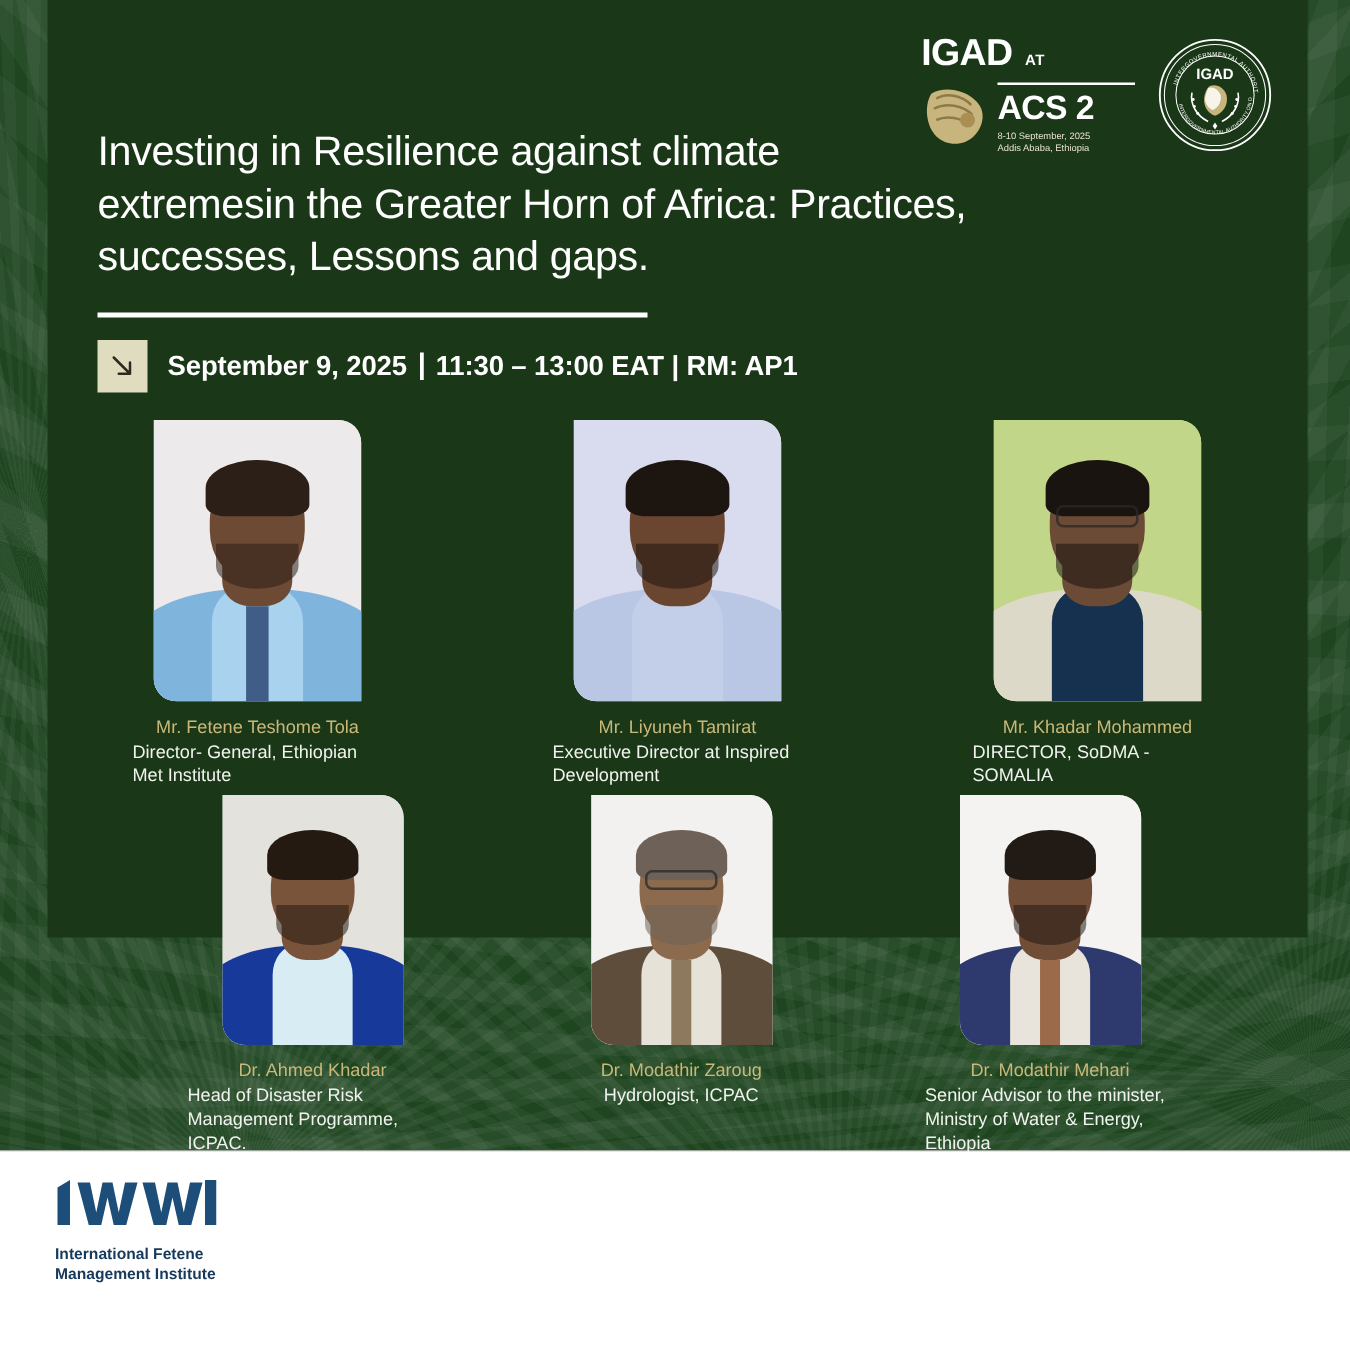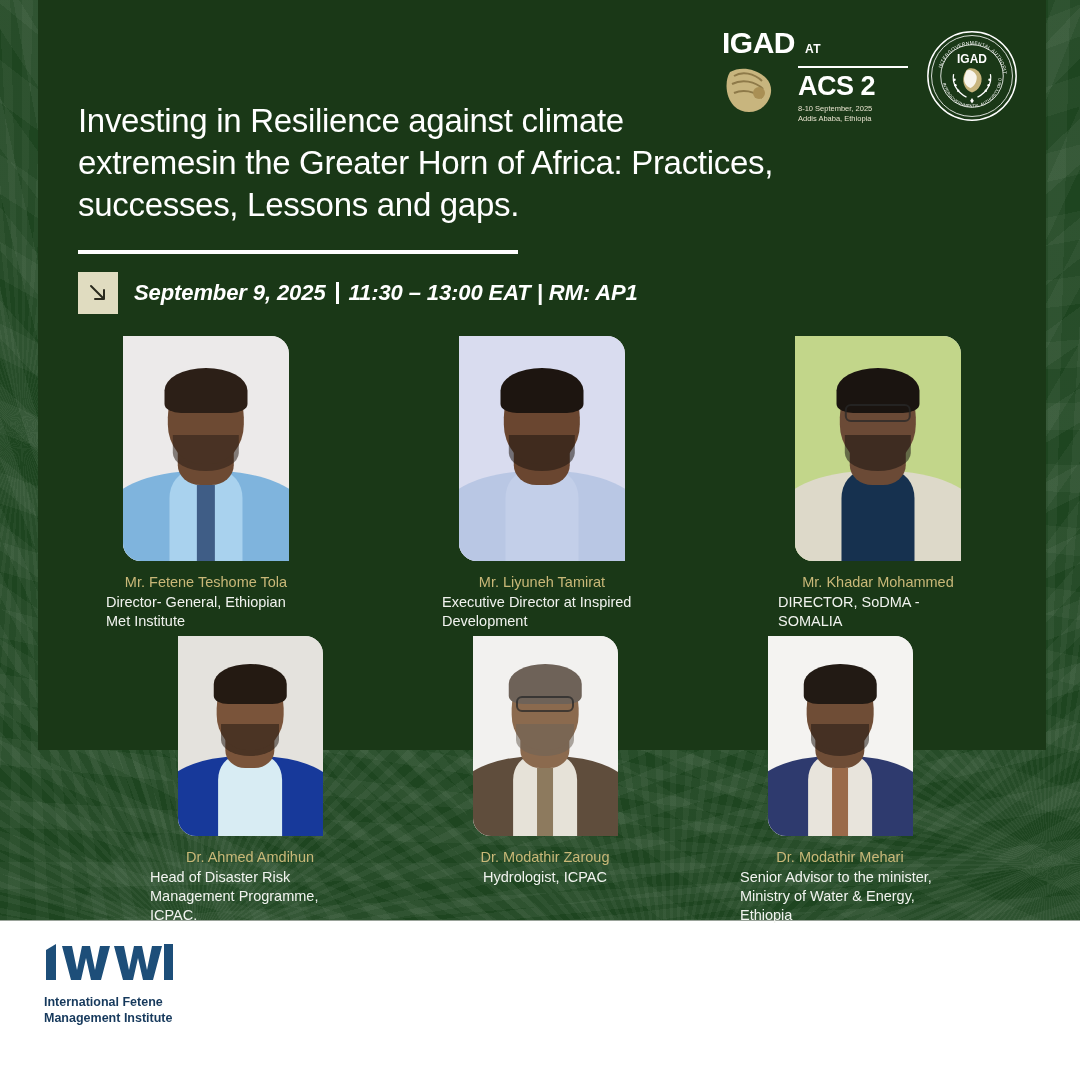--- a/index.html
+++ b/index.html
@@ -43,21 +43,21 @@
   .logos {
     position: absolute; top: 28px; right: 62px;
     display: flex; align-items: center; gap: 18px;
   }
   .acs-lock { display: flex; flex-direction: column; align-items: flex-start; }
   .acs-top { display: flex; align-items: baseline; gap: 10px; }
   .igad-word {
     color: #fff; font-weight: 800; font-size: 30px; letter-spacing: -0.5px; line-height: 1;
   }
   .at-word { color: #fff; font-size: 12px; font-weight: 700; letter-spacing: 0.5px; }
-  .acs-body { display: flex; align-items: flex-start; gap: 22px; margin-top: 2px; }
+  .acs-body { display: flex; align-items: center; gap: 7px; margin-top: 2px; }
   .horn-mark {
     width: 54px; height: 58px; flex: none;
   }
   .acs-right { padding-top: 6px; }
   .acs-rule { width: 110px; height: 2px; background: #fff; margin-bottom: 5px; }
   .acs-2 { color: #fff; font-weight: 800; font-size: 27px; line-height: 1; letter-spacing: -0.5px; }
   .acs-date { color: #e8e3cf; font-size: 7.5px; line-height: 1.35; margin-top: 4px; font-weight: 400; }
   .seal { width: 92px; height: 92px; flex: none; }
 
   
@@ -66,21 +66,21 @@
     color: #ffffff; font-size: 33px; font-weight: 400; line-height: 1.28;
     letter-spacing: -0.3px;
   }
   .rule {
     position: absolute; left: 78px; top: 250px;
     width: 440px; height: 4px; background: #ffffff;
   }
   
   .datebar {
     position: absolute; left: 78px; top: 272px;
-    display: flex; align-items: center; gap: 16px; font-style: italic;
+    display: flex; align-items: center; gap: 16px;
   }
   .arrow-box {
     width: 40px; height: 42px; background: #e0dcc0;
     display: flex; align-items: center; justify-content: center; flex: none;
   }
   .date-text {
     color: #ffffff; font-size: 22px; font-weight: 800; letter-spacing: -0.1px;
     display: flex; align-items: center; gap: 0;
   }
   .date-sep { display: inline-block; width: 3px; height: 22px; background:#fff; margin: 0 10px; }
@@ -258,21 +258,21 @@
         <div class="ph">
             <div class="bg-plain" style="background:#e4e2dd"></div>
           <div class="body" style="background:#17399a"></div>
           <div class="shirt" style="background:#d8ecf3"></div>
           <div class="neck" style="background:#7a543a"></div>
           <div class="head" style="background:#7a543a"></div>
           <div class="hair" style="background:#241a12"></div>
           <div class="beard" style="background:#241a12"></div>
         </div>
       </div>
-      <div class="s-name">Dr. Ahmed Amdihun</div>
+      <div class="s-name">Dr. Ahmed Khadar</div>
       <div class="s-role">Head of Disaster Risk Management Programme, ICPAC.</div>
     </div>
 
     <div class="speaker">
       <div class="photo">
         <div class="ph">
             <div class="bg-plain" style="background:#f2f1ef"></div>
           <div class="body" style="background:#5f4d3c"></div>
           <div class="shirt" style="background:#e6e2d8"></div>
           <div class="tie" style="background:#8d7a5e"></div>

